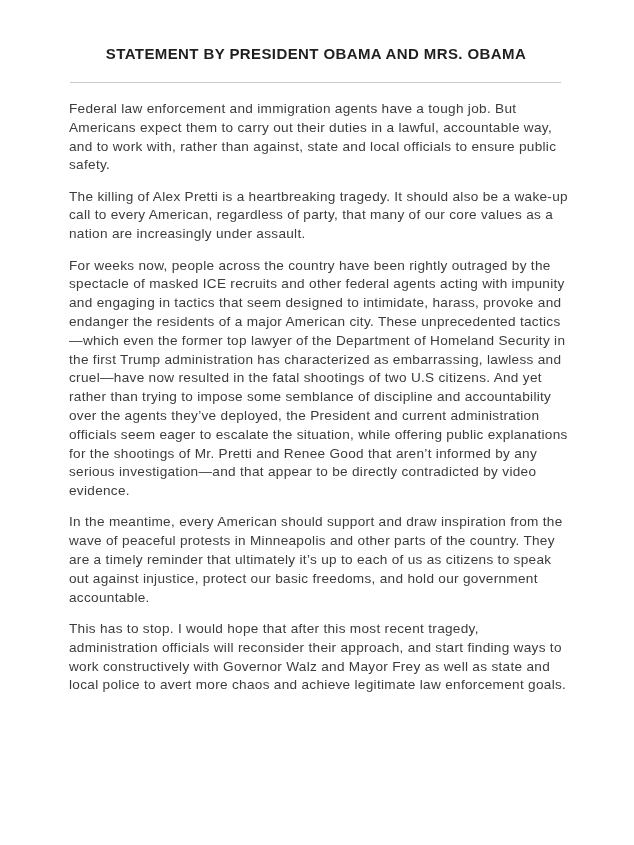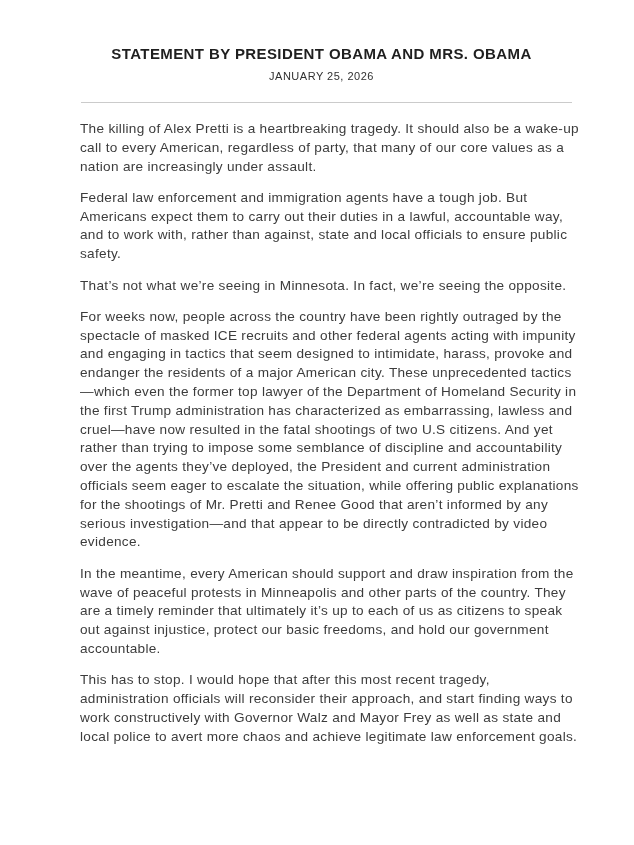--- a/index.html
+++ b/index.html
@@ -8,21 +8,20 @@
     background: #ffffff;
   }
   .page {
     position: relative;
     width: 632px;
     height: 845px;
     background: #ffffff;
     font-family: "Liberation Sans", sans-serif;
     overflow: hidden;
     box-sizing: border-box;
-    padding-left: 11px;
   }
   .header {
     padding-top: 44px;
     text-align: center;
   }
   .title {
     margin: 0;
     font-size: 15px;
     line-height: 19px;
     font-weight: 700;
@@ -54,26 +53,24 @@
   .content p {
     margin: 0 0 12.5px 0;
   }
 </style>
 </head>
 <body>
 
 <div class="page">
   <header class="header">
     <h1 class="title">STATEMENT BY PRESIDENT OBAMA AND MRS. OBAMA</h1>
-    <div class="date">JANUARY 25, 2026</div>
   </header>
 
   <hr class="divider">
 
   <main class="content">
+    <p>Federal law enforcement and immigration agents have a tough job. But Americans expect them to carry out their duties in a lawful, accountable way, and to work with, rather than against, state and local officials to ensure public safety.</p>
     <p>The killing of Alex Pretti is a heartbreaking tragedy. It should also be a wake-up call to every American, regardless of party, that many of our core values as a nation are increasingly under assault.</p>
-    <p>Federal law enforcement and immigration agents have a tough job. But Americans expect them to carry out their duties in a lawful, accountable way, and to work with, rather than against, state and local officials to ensure public safety.</p>
-    <p>That’s not what we’re seeing in Minnesota. In fact, we’re seeing the opposite.</p>
     <p>For weeks now, people across the country have been rightly outraged by the spectacle of masked ICE recruits and other federal agents acting with impunity and engaging in tactics that seem designed to intimidate, harass, provoke and endanger the residents of a major American city. These unprecedented tactics—which even the former top lawyer of the Department of Homeland Security in the first Trump administration has characterized as embarrassing, lawless and cruel—have now resulted in the fatal shootings of two U.S citizens. And yet rather than trying to impose some semblance of discipline and accountability over the agents they’ve deployed, the President and current administration officials seem eager to escalate the situation, while offering public explanations for the shootings of Mr. Pretti and Renee Good that aren’t informed by any serious investigation—and that appear to be directly contradicted by video evidence.</p>
     <p>In the meantime, every American should support and draw inspiration from the wave of peaceful protests in Minneapolis and other parts of the country. They are a timely reminder that ultimately it’s up to each of us as citizens to speak out against injustice, protect our basic freedoms, and hold our government accountable.</p>
     <p>This has to stop. I would hope that after this most recent tragedy, administration officials will reconsider their approach, and start finding ways to work constructively with Governor Walz and Mayor Frey as well as state and local police to avert more chaos and achieve legitimate law enforcement goals.</p>
   </main>
 </div>
 
 </body></html>

